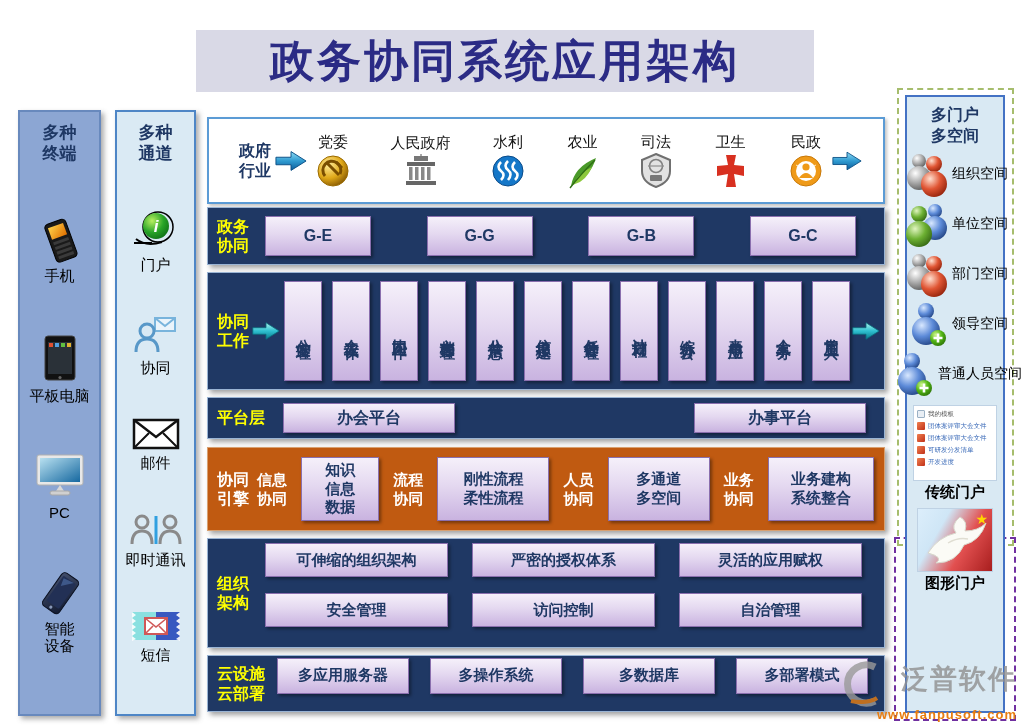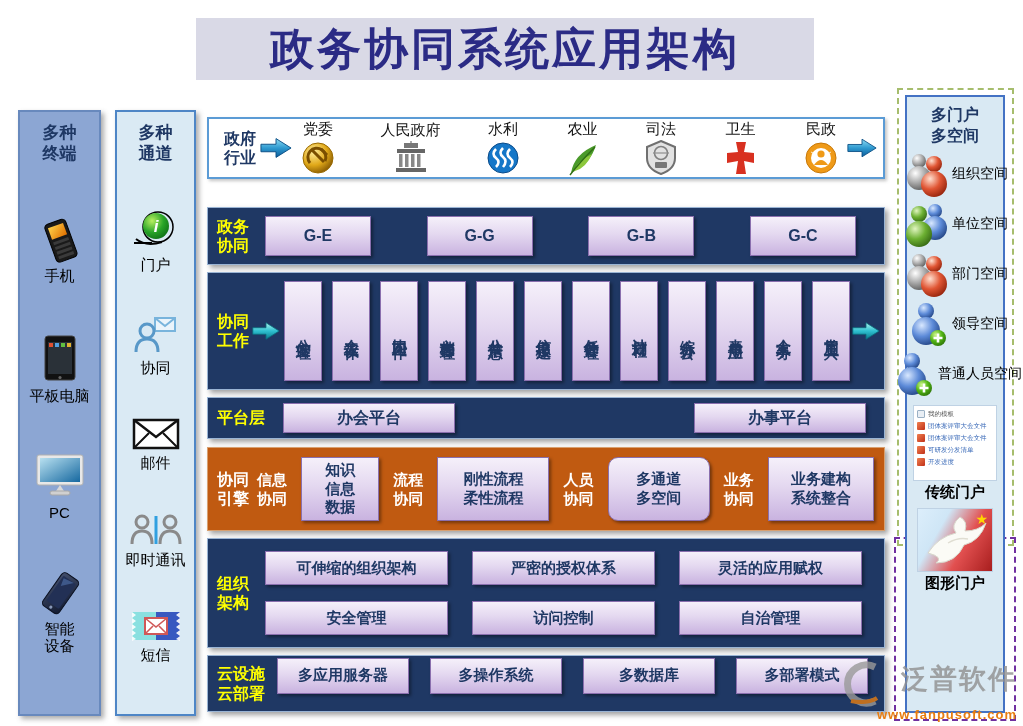--- a/index.html
+++ b/index.html
@@ -1,20 +1,20 @@
 <!DOCTYPE html>
 <html><head>
 <meta charset="utf-8">
 <style>
   * { box-sizing: border-box; margin: 0; padding: 0; }
   body { margin:0; background:#fff; font-family:"Liberation Sans", sans-serif; }
   .canvas { position:relative; width:1023px; height:726px; background:#fff; overflow:hidden; }
 
   
-  .title-bar { position:absolute; left:196px; top:18px; width:618px; height:62px;
+  .title-bar { position:absolute; left:196px; top:30px; width:618px; height:62px;
     background:#D9D9E6; color:#2B2B85; font-size:44px; font-weight:bold;
     display:flex; align-items:center; justify-content:center; letter-spacing:3px; }
 
   
   .side-col { position:absolute; top:110px; height:606px; display:flex; flex-direction:column;
     align-items:center; box-shadow:3px 3px 5px rgba(70,70,70,.45); }
   .col-terminals { left:18px; width:83px; background:#8CA6D3; border:2px solid #6889BD; }
   .col-channels  { left:115px; width:81px; background:#DAEAF4; border:2px solid #4E86C6; }
   .col-title { margin-top:10px; font-size:17px; font-weight:bold; color:#1F3864;
     text-align:center; line-height:1.25; white-space:pre-line; }
@@ -27,22 +27,22 @@
   .row { position:absolute; left:207px; width:678px; background:#1F3864;
     border:1px solid #9AB4D4; box-shadow:3px 3px 5px rgba(70,70,70,.5);
     display:flex; align-items:center; }
   .row-label { color:#FFFF00; font-weight:bold; font-size:16px; line-height:1.2;
     white-space:pre-line; padding-left:9px; flex:0 0 auto; }
   .pbox { background:linear-gradient(180deg,#F5F0FA 0%,#E4D8F0 45%,#C9B3E0 100%);
     border:1px solid #8A6FAE; color:#1F3864; font-weight:bold; font-size:16px;
     display:flex; align-items:center; justify-content:center; text-align:center;
     box-shadow:2px 2px 3px rgba(0,0,0,.4); line-height:1.25; white-space:pre-line; }
 
-  .row-industry { top:117px; height:62px; background:#fff; border:2px solid #5B9BD5;
-    box-shadow:2px 2px 3px rgba(90,90,90,.35); padding:0 6px; }
+  .row-industry { top:117px; height:87px; background:#fff; border:2px solid #5B9BD5;
+    box-shadow:2px 2px 3px rgba(90,90,90,.35); padding:0 21px; }
   .row-industry .row-label { color:#1F3864; }
   .sectors { flex:1; display:flex; justify-content:space-between; align-items:center; padding:0 8px; }
   .sector { display:flex; flex-direction:column; align-items:center; gap:1px; }
   .sector-name { font-size:15px; color:#111; }
 
   .row-gcollab { top:207px; height:58px; }
   .gcollab-boxes { flex:1; display:flex; justify-content:space-between; padding:0 28px 0 16px; }
   .gcollab-boxes .pbox { width:106px; height:40px; }
 
   .row-work { top:272px; height:118px; padding-right:4px; }
@@ -53,24 +53,24 @@
   .row-platform { top:397px; height:42px; }
   .platform-boxes { flex:1; display:flex; justify-content:space-between; padding:0 18px 0 18px; }
   .platform-boxes .pbox { width:172px; height:30px; }
 
   .row-engine { top:447px; height:84px; background:#C05A11; border:1px solid #D8A070; }
   .row-engine .row-label { color:#fff; }
   .engine-groups { flex:1; display:flex; align-items:center; justify-content:space-between; padding:0 10px 0 8px; }
   .engine-caption { color:#fff; font-size:15px; font-weight:bold; text-align:center;
     line-height:1.3; white-space:pre-line; }
   .ebox { height:64px; font-size:15px; }
-  .ebox-1 { width:78px; } .ebox-2 { width:112px; } .ebox-3 { width:102px;border-radius:10px; } .ebox-4 { width:106px; }
+  .ebox-1 { width:78px; } .ebox-2 { width:112px; } .ebox-3 { width:102px; } .ebox-4 { width:106px; }
 
   .row-org { top:538px; height:110px; }
-  .org-grid { flex:1; display:grid; grid-template-columns:repeat(3,1fr); gap:16px 24px; padding:12px 22px 12px 16px; }
+  .org-grid { flex:1; display:grid; grid-template-columns:repeat(3,1fr); gap:16px 24px; padding:12px 22px 28px 16px; }
   .org-grid .pbox { height:34px; font-size:15px; }
 
   .row-cloud { top:655px; height:57px; }
   .cloud-boxes { flex:1; display:flex; justify-content:space-between; padding:0 16px 16px 12px; }
   .cloud-boxes .pbox { width:132px; height:36px; font-size:15px; }
 
   
   .dash-green { position:absolute; left:897px; top:88px; width:117px; height:458px;
     border:2px dashed #A6BD6D; }
   .dash-purple { position:absolute; left:894px; top:537px; width:122px; height:184px;

